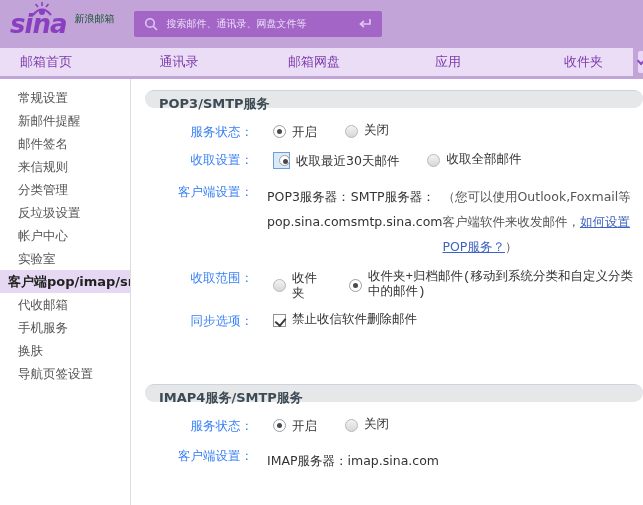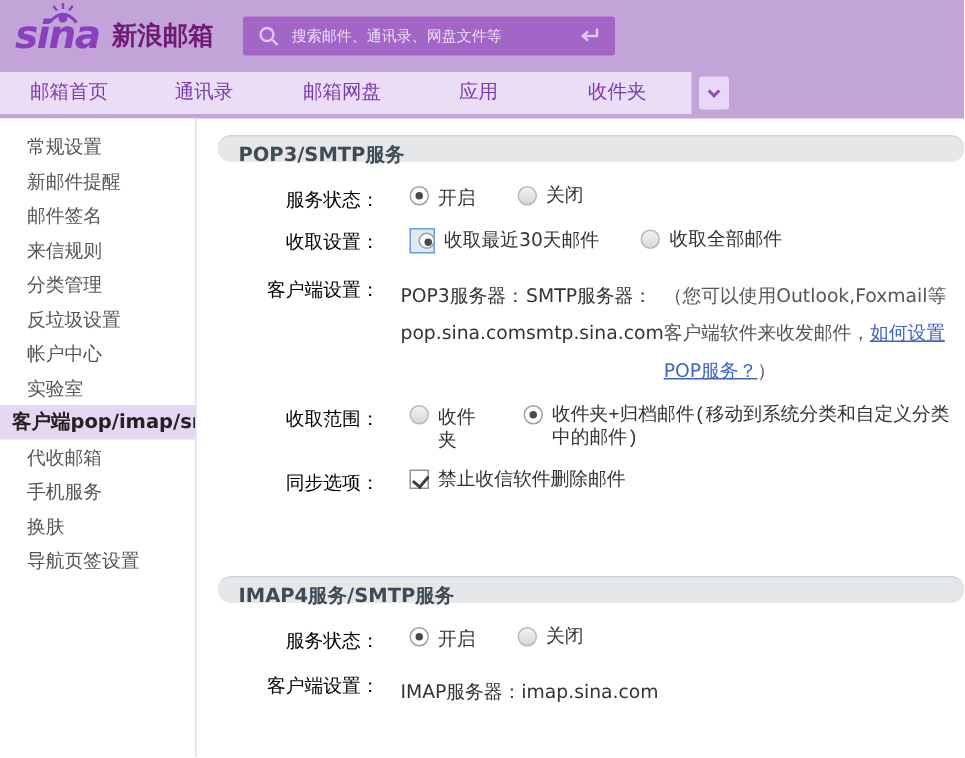--- a/index.html
+++ b/index.html
@@ -5,29 +5,29 @@
   * { margin:0; padding:0; box-sizing:border-box; }
   html,body { background:#fff; }
   body { font-family:"DejaVu Sans","Liberation Sans",sans-serif; }
   .page { position:relative; width:643px; height:505px; overflow:hidden; background:#fff; }
 
   
   .header { height:48px; background:#c2a4d9; display:flex; align-items:center; }
   .logo { display:flex; align-items:flex-start; margin-left:10px; position:relative; }
   .sina-word { font-size:26px; font-weight:bold; font-style:italic; color:#8a3fc0; letter-spacing:-1px; line-height:24px; }
   .eye { position:absolute; top:-11px; left:20px; }
-  .brand-name { font-size:17px; font-weight:bold; color:#701a75; margin-left:8px; margin-bottom:2px; }
+  .brand-name { font-size:10px; font-weight:normal; color:#14532d; margin-left:8px; margin-bottom:2px; }
   .search-box { margin-left:20px; width:248px; height:26px; background:#a466c6; border-radius:2px;
     display:flex; align-items:center; padding:0 10px; cursor:text; }
   .search-box .ph { font-size:10px; color:#eadcf8; margin-left:8px; }
   .search-box .enter { margin-left:auto; display:flex; }
 
   
   .tabbar { display:flex; height:28px; background:#c2a4d9; }
-  .tabs-bg { display:flex; background:#ecddf6; }
+  .tabs-bg { display:flex; background:#ecddf6;gap:43px; }
   .tab { line-height:28px; text-align:center; font-size:13px; color:#7b3cab; cursor:pointer; }
   .t0{width:92px}.t1{width:88px}.t2{width:96px}.t3{width:86px}.t4{width:99px}
   .tab.active { width:97px; background:#a15cc3; color:#fff; font-weight:bold; }
   .tab-caret { width:20px; height:22px; margin:3px 0 0 5px; background:#e9d7f7; border-radius:2px;
     display:flex; align-items:center; justify-content:center; cursor:pointer; }
   .caret-icon { width:6px; height:6px; border-right:2px solid #8a4cc0; border-bottom:2px solid #8a4cc0;
     transform:rotate(45deg); margin-top:-3px; }
   .tab-filler { flex:1; }
   .tab-strip { height:3px; background:#c2a4d9; }
 
@@ -37,23 +37,23 @@
   .side-item { height:23px; line-height:23px; padding-left:18px; font-size:12.5px; color:#555; cursor:pointer;
     white-space:nowrap; overflow:hidden; }
   .side-item.active { background:#e6d8f3; font-weight:bold; color:#222; font-size:13px; padding-left:8px; }
 
   .content { flex:1; padding:11px 0 0 14px; overflow:hidden; }
   .sec-bar { height:18px; line-height:25px; background:#e6e7e9; border-top:1px solid #ccd3de;
     font-size:13px; font-weight:bold; color:#3d4b55; padding-left:14px;border-radius:10px; }
   .sec-body { padding-top:16px; padding-bottom:4px; }
   .row { display:flex; font-size:12.5px; margin-top:11px; align-items:flex-start; }
   .row.first { margin-top:0; }
-  .row-label { width:108px; text-align:right; color:#000000; flex-shrink:0; line-height:17px; }
+  .row-label { width:108px; text-align:right; color:#3b82f6; flex-shrink:0; line-height:17px;font-family:Liberation Serif, serif; }
   .row-value { margin-left:14px; color:#333; display:flex; align-items:center; }
-  .opt { display:flex; align-items:flex-start; margin-right:22px; }
+  .opt { display:flex; align-items:center; margin-right:22px; }
   .opt:last-child { margin-right:0;font-family:Liberation Mono, monospace; }
   .opt span { margin-left:6px; line-height:15px; }
 
   .radio { width:13px; height:13px; border-radius:50%; border:1px solid #9aa0a6; background:#fff;
     position:relative; flex-shrink:0; cursor:pointer; }
   .radio.off { background:linear-gradient(#f3f3f3,#d7d7d7); border-color:#b5b8bc; }
   .radio.on::after { content:''; position:absolute; left:3px; top:3px; width:5px; height:5px;
     border-radius:50%; background:#4a4a4a; }
   .focus-box { width:17px; height:17px; background:#dceaf8; border:1px solid #6f9fd8;
     display:flex; align-items:center; justify-content:center; flex-shrink:0; cursor:pointer; }

